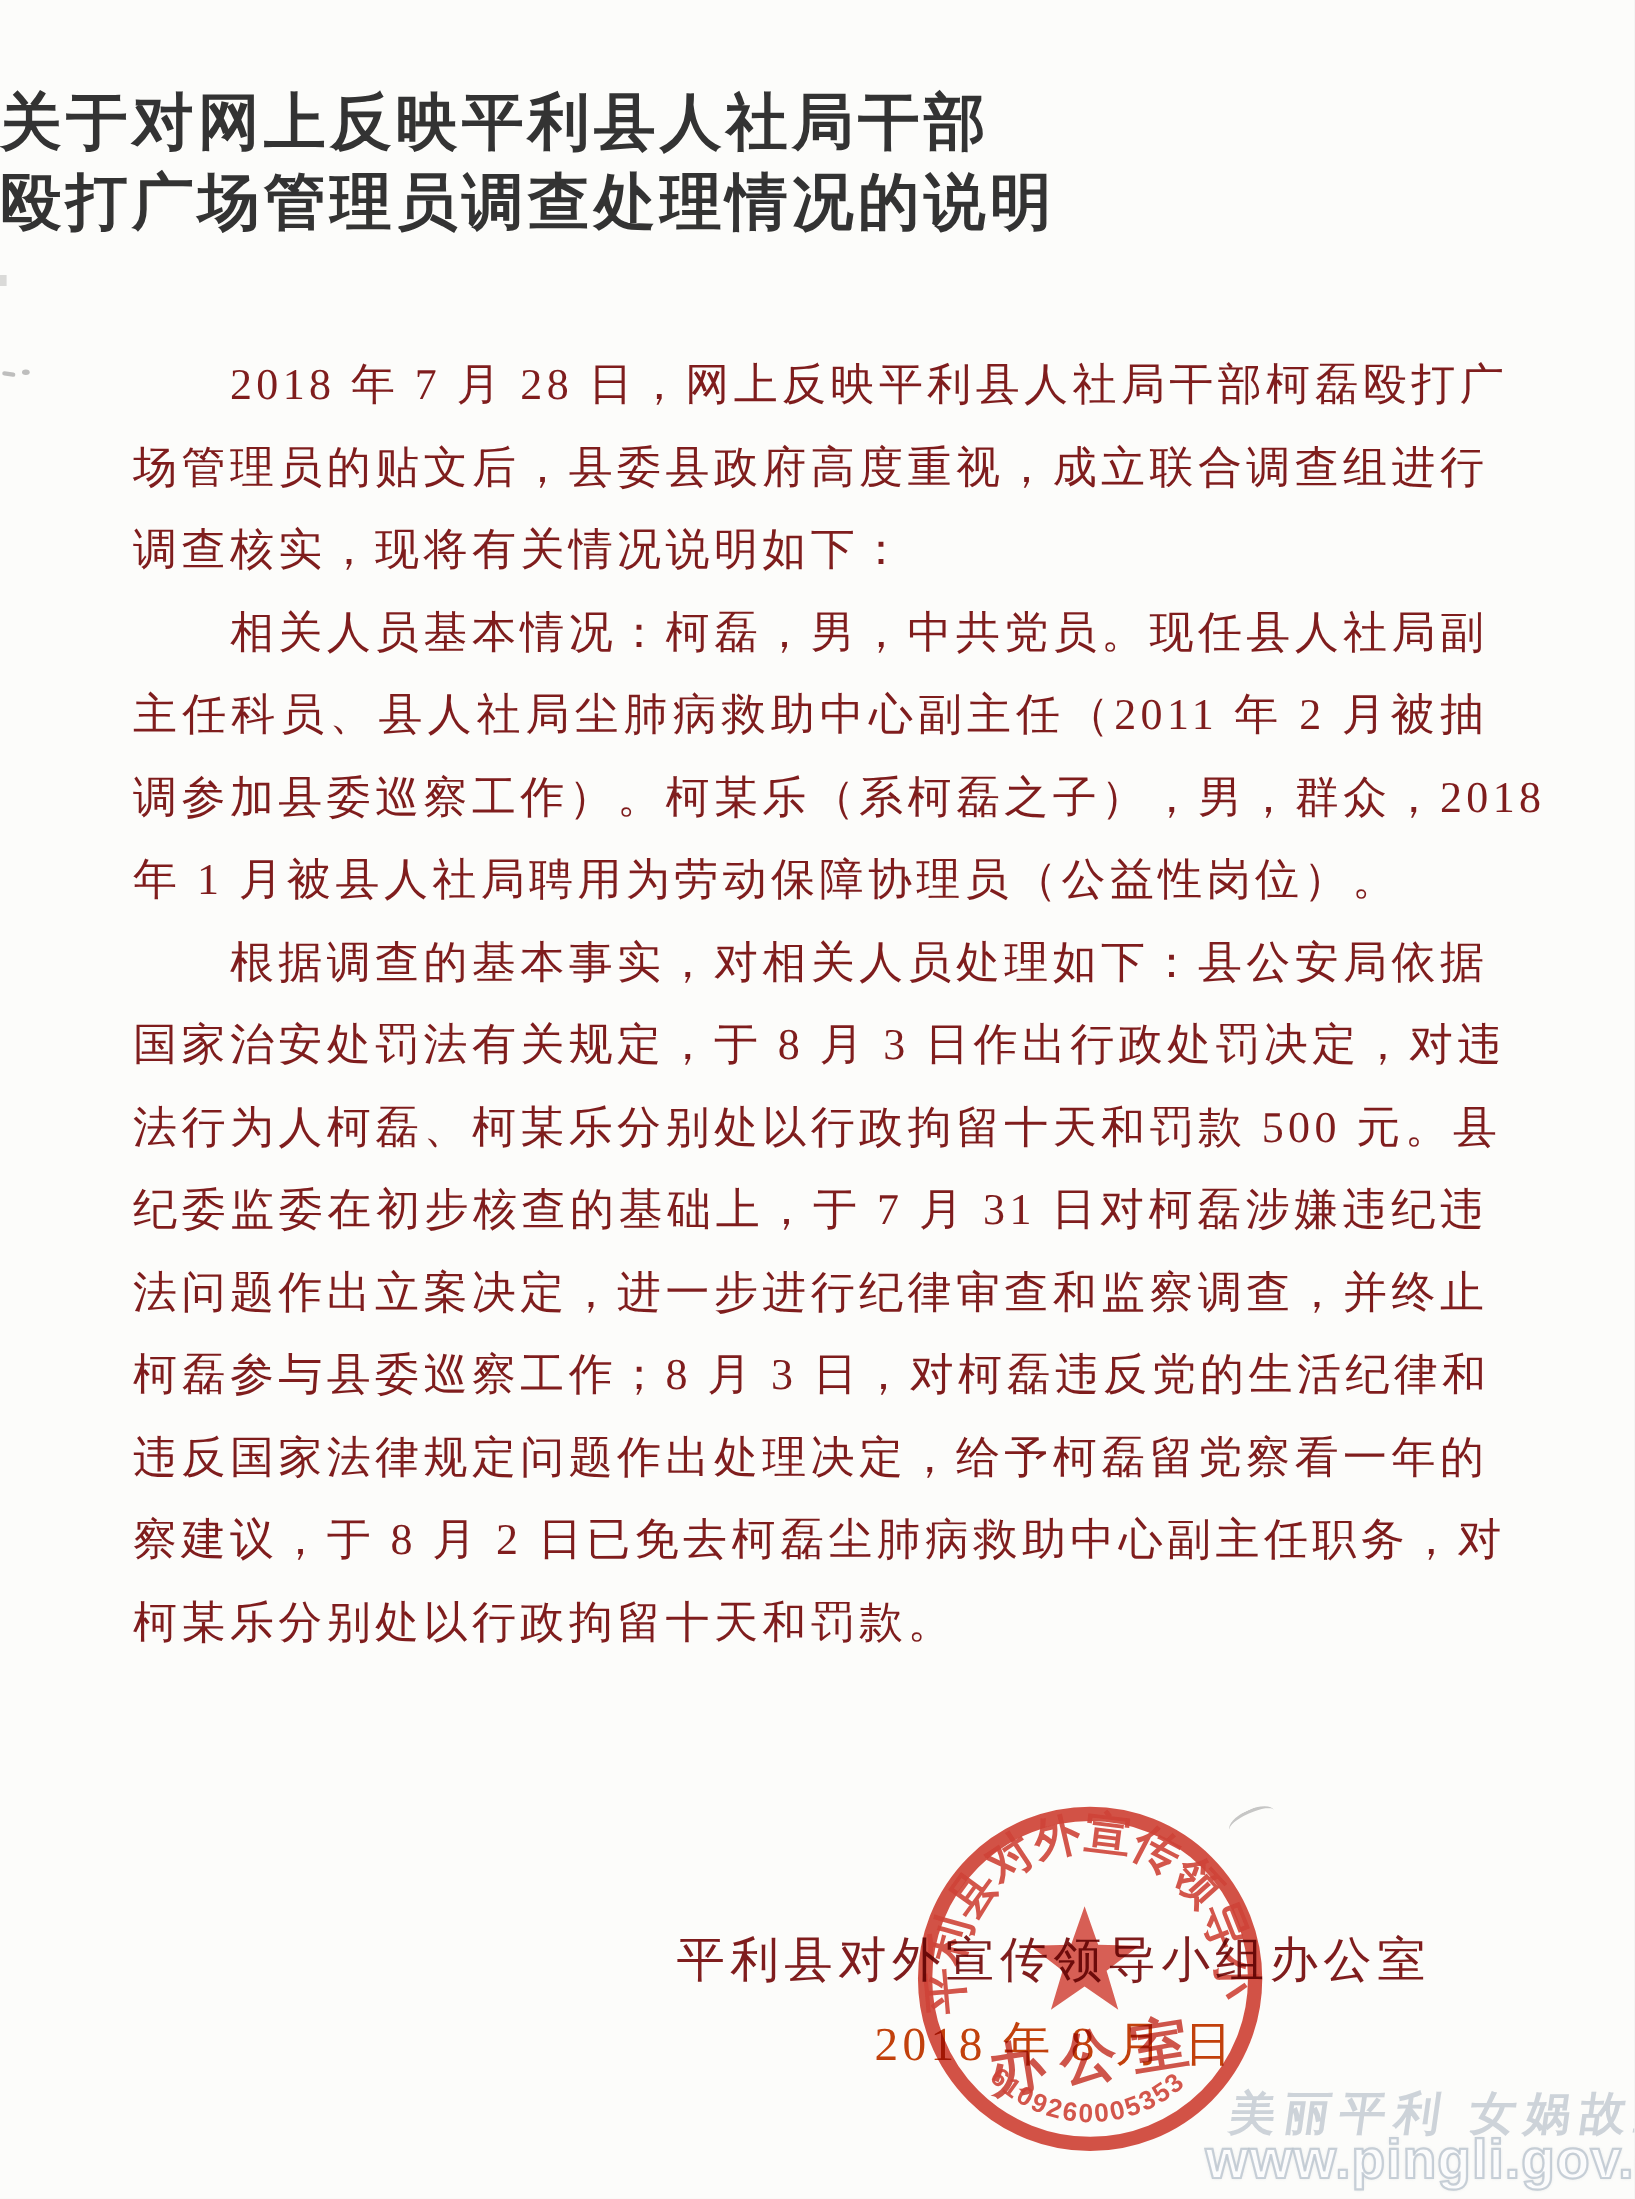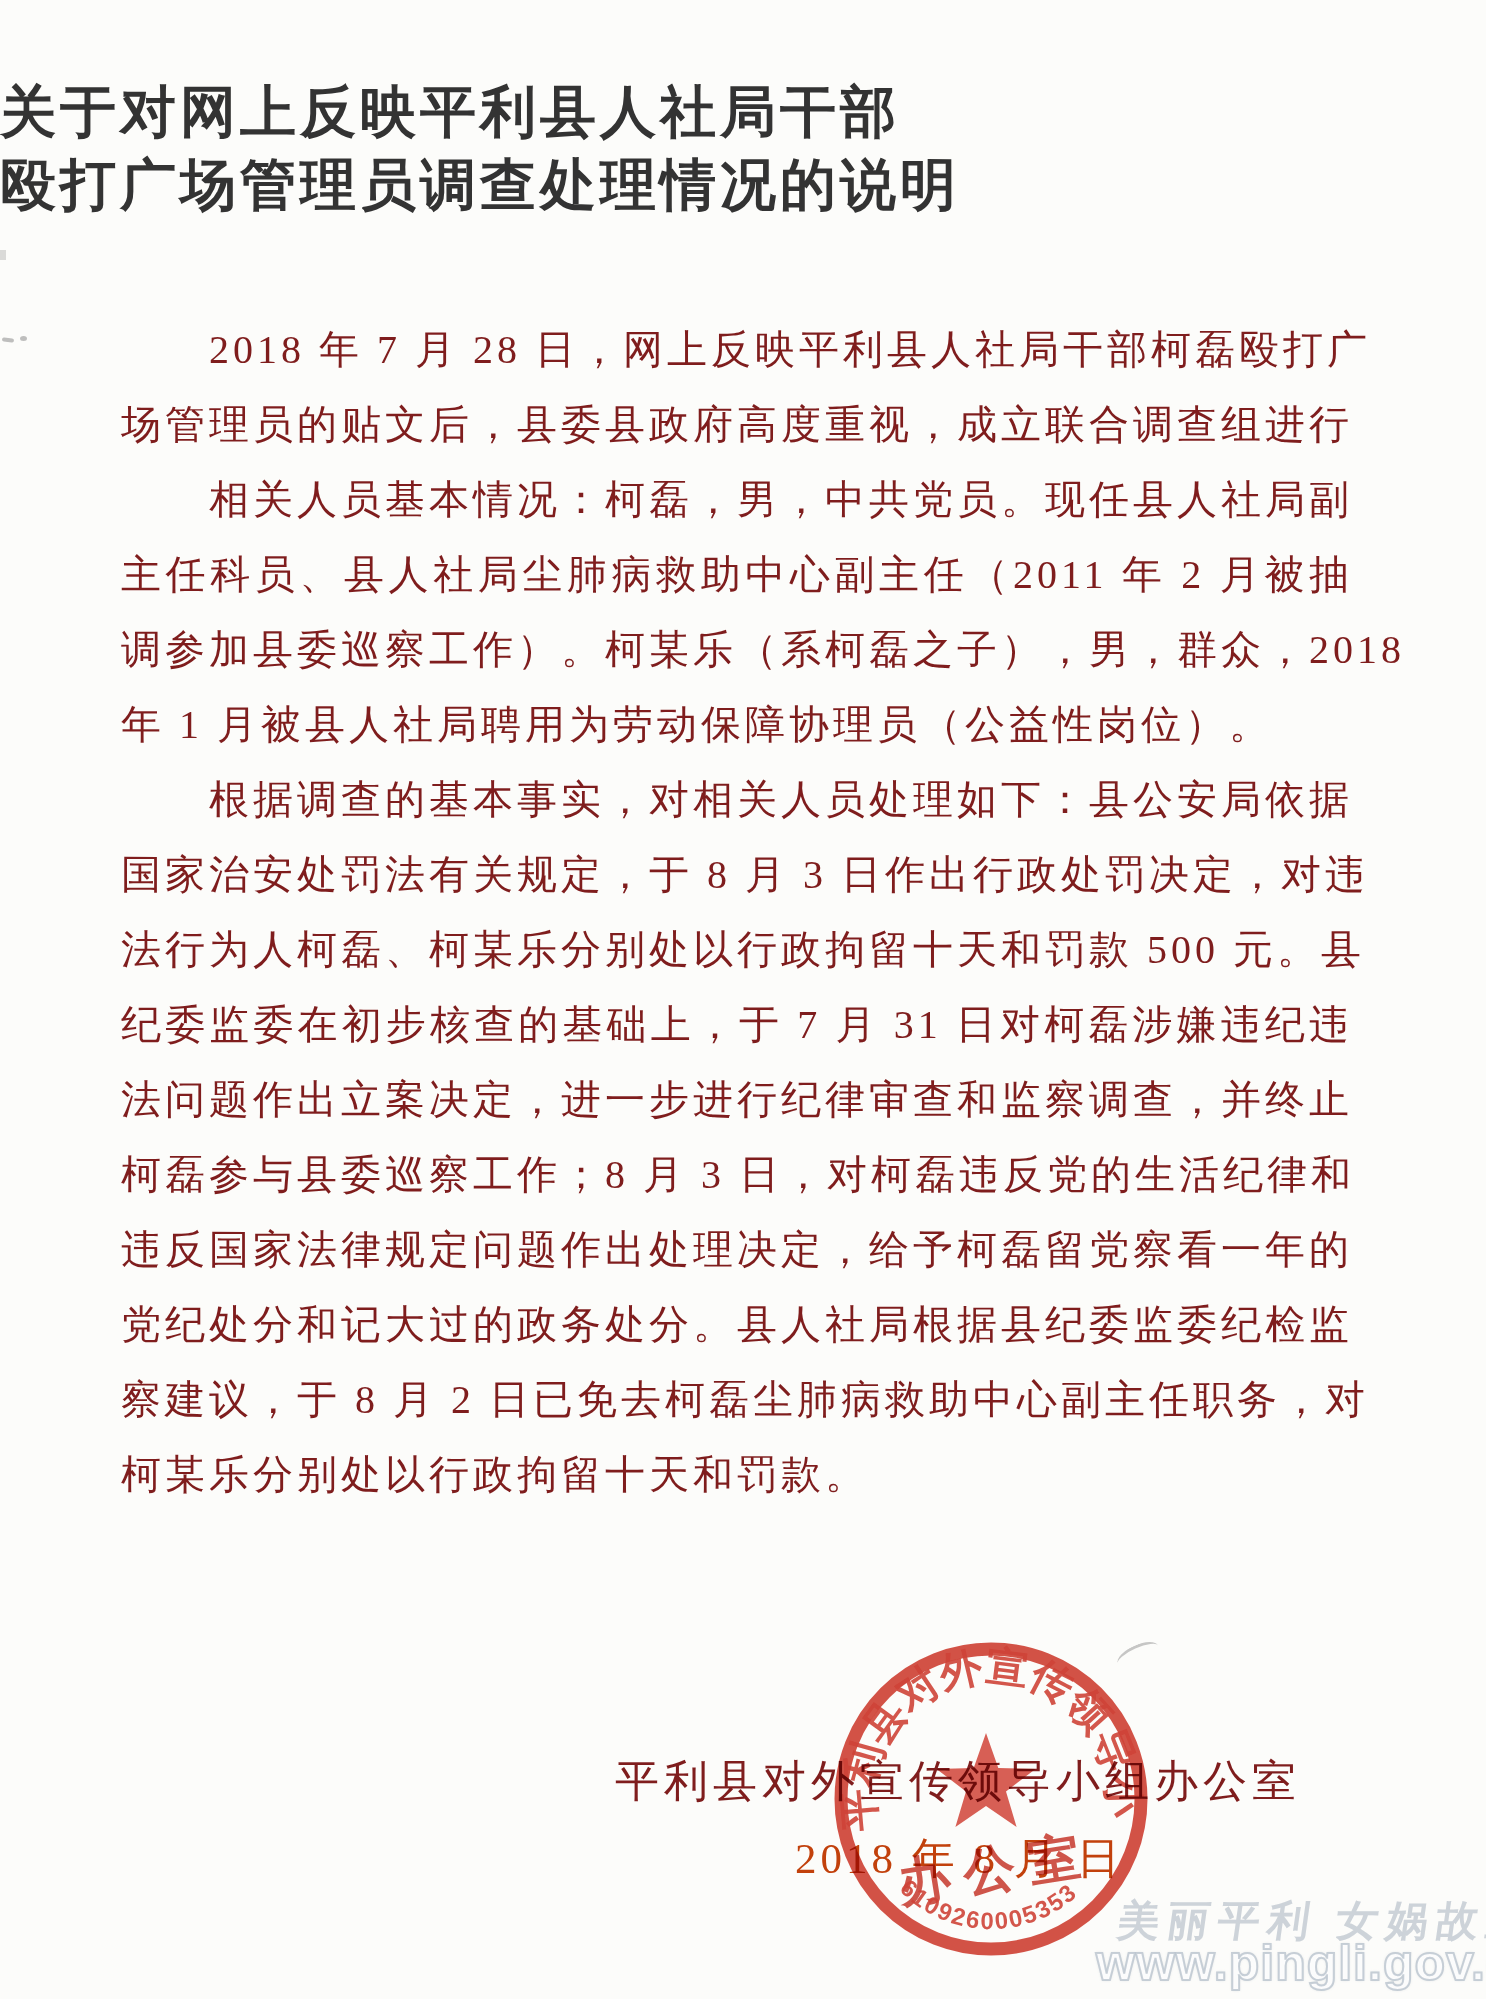--- a/index.html
+++ b/index.html
@@ -91,32 +91,32 @@
 <div class="page">
 
   <h1 class="doc-title">
     <div>关于对网上反映平利县人社局干部</div>
     <div>殴打广场管理员调查处理情况的说明</div>
   </h1>
 
   <main class="doc-body">
       <div class="line first">2018 年 7 月 28 日，网上反映平利县人社局干部柯磊殴打广</div>
       <div class="line">场管理员的贴文后，县委县政府高度重视，成立联合调查组进行</div>
+      <div class="line last">调查核实，现将有关情况说明如下：</div>
       <div class="line first">相关人员基本情况：柯磊，男，中共党员。现任县人社局副</div>
       <div class="line">主任科员、县人社局尘肺病救助中心副主任（2011 年 2 月被抽</div>
       <div class="line">调参加县委巡察工作）。柯某乐（系柯磊之子），男，群众，2018</div>
       <div class="line last">年 1 月被县人社局聘用为劳动保障协理员（公益性岗位）。</div>
       <div class="line first">根据调查的基本事实，对相关人员处理如下：县公安局依据</div>
       <div class="line">国家治安处罚法有关规定，于 8 月 3 日作出行政处罚决定，对违</div>
       <div class="line">法行为人柯磊、柯某乐分别处以行政拘留十天和罚款 500 元。县</div>
       <div class="line">纪委监委在初步核查的基础上，于 7 月 31 日对柯磊涉嫌违纪违</div>
       <div class="line">法问题作出立案决定，进一步进行纪律审查和监察调查，并终止</div>
       <div class="line">柯磊参与县委巡察工作；8 月 3 日，对柯磊违反党的生活纪律和</div>
       <div class="line">违反国家法律规定问题作出处理决定，给予柯磊留党察看一年的</div>
-      <div class="line">党纪处分和记大过的政务处分。县人社局根据县纪委监委纪检监</div>
       <div class="line">察建议，于 8 月 2 日已免去柯磊尘肺病救助中心副主任职务，对</div>
       <div class="line last">柯某乐分别处以行政拘留十天和罚款。</div>
     </main>
 
   <div class="signature">平利县对外宣传领导小组办公室</div>
 
   <div class="doc-date"><span>2018 年 8 月</span><span class="gap"></span><span>日</span></div>
 
   <svg class="seal" viewBox="0 0 340 346" xmlns="http://www.w3.org/2000/svg">
     <circle cx="170" cy="172" r="150" fill="none" stroke="#cf3a2d" stroke-width="13" stroke-opacity="0.92"></circle>

